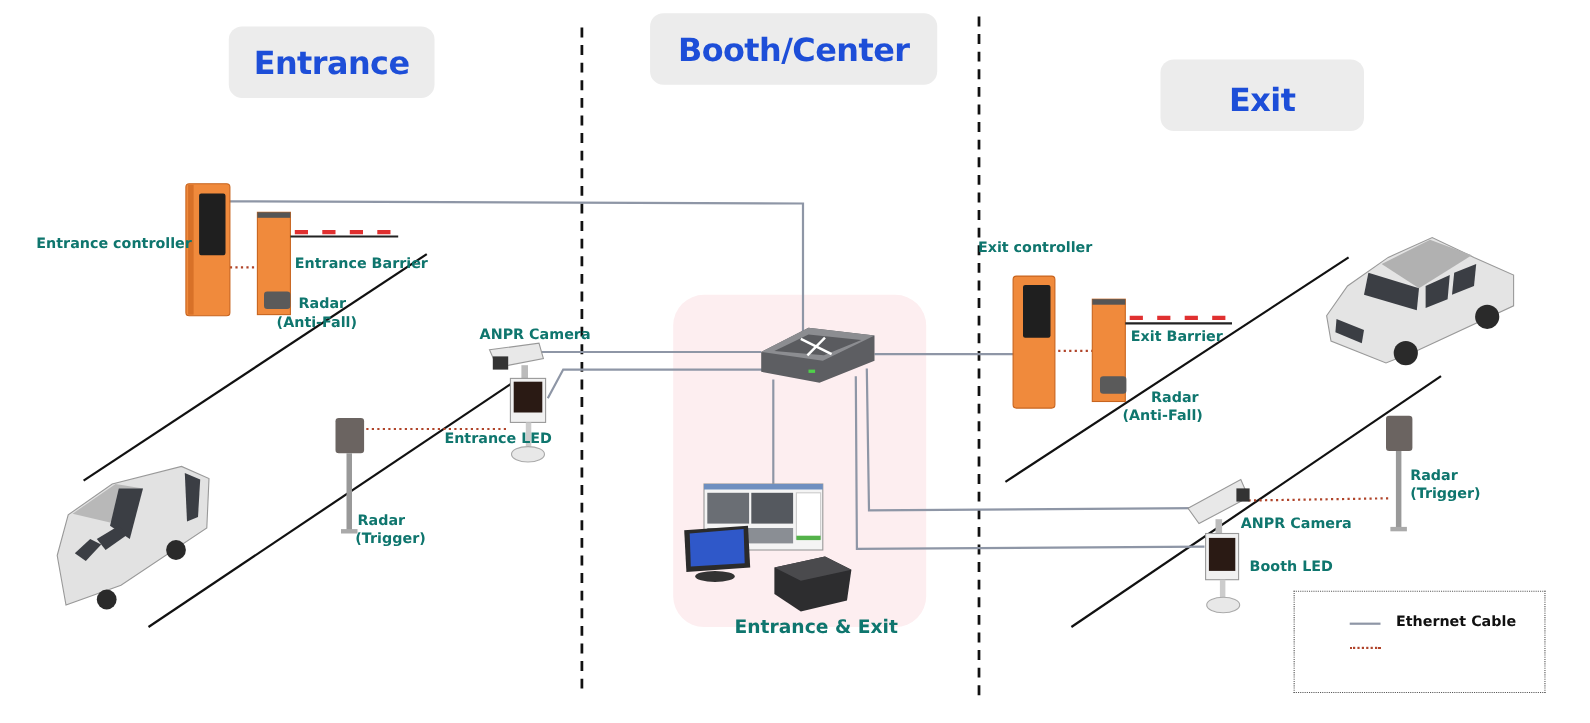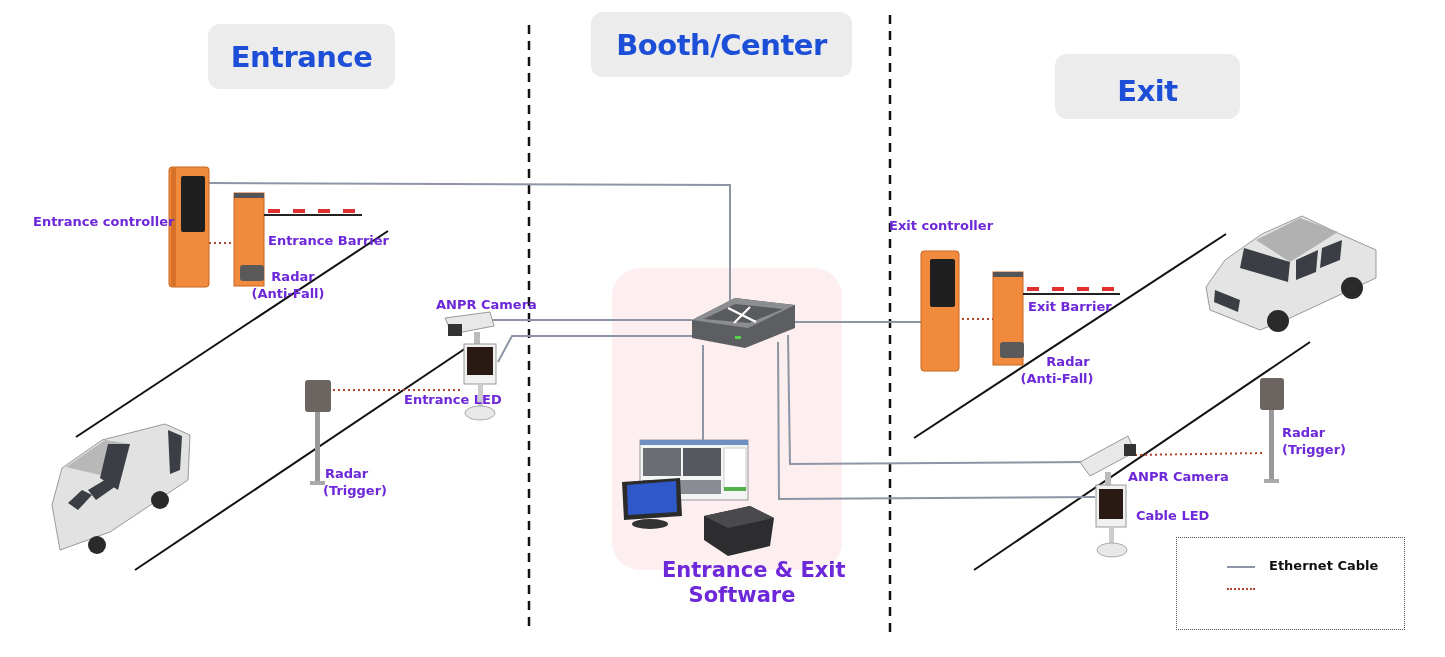--- a/index.html
+++ b/index.html
@@ -1,21 +1,21 @@
 <!DOCTYPE html>
 <html><head>
 <meta charset="utf-8">
 <style>
   html,body{margin:0;padding:0;background:#ffffff;}
   body{width:1445px;height:657px;position:relative;overflow:hidden;font-family:"Liberation Sans","DejaVu Sans",sans-serif;}
   #diagram{position:absolute;left:0;top:0;}
   .zone-title{position:absolute;background:#ececec;border-radius:12px;display:flex;align-items:center;justify-content:center;font-weight:700;font-size:29px;color:#1d4ed8;font-family:"DejaVu Sans","Liberation Sans",sans-serif;letter-spacing:-0.5px;}
-  .lbl{position:absolute;font-weight:700;color:#6d28d9;font-size:13px;font-family:"DejaVu Sans","Liberation Sans",sans-serif;line-height:17px;white-space:nowrap;}
+  .lbl{position:absolute;font-weight:700;color:#0f766e;font-size:13px;font-family:"DejaVu Sans","Liberation Sans",sans-serif;line-height:17px;white-space:nowrap;}
   .lbl.center{text-align:center;}
-  .lbl.big{font-size:21px;line-height:25px;}
+  .lbl.big{font-size:17px;line-height:25px;}
   .legend{position:absolute;left:1176px;top:537px;width:227px;height:91px;border:1px dotted #555;background:#fff;}
   .legend .sw{position:absolute;left:50px;width:28px;height:0;}
   .legend .t{position:absolute;left:92px;font-weight:700;font-size:13px;font-family:"DejaVu Sans","Liberation Sans",sans-serif;color:#111;line-height:17px;}
 </style>
 </head>
 <body>
 
 <svg id="diagram" width="1445" height="657" viewBox="0 0 1445 657">
 
   <rect x="612" y="268" width="230" height="302" rx="28" fill="#fdeef0"></rect>
@@ -171,31 +171,30 @@
 </div>
 <div class="lbl" style="left:436px;top:296px;">ANPR Camera</div>
 <div class="lbl" style="left:404px;top:391px;">Entrance LED</div>
 <div class="lbl" style="left:323px;top:465px;">
   <div style="padding-left:2px">Radar</div>
   <div>(Trigger)</div>
 </div>
 
 <div class="lbl center big" style="left:662px;top:558px;width:160px;">
   <div>Entrance &amp; Exit</div>
-  <div>Software</div>
 </div>
 
 <div class="lbl" style="left:889px;top:217px;">Exit controller</div>
 <div class="lbl" style="left:1028px;top:298px;">Exit Barrier</div>
 <div class="lbl center" style="left:1012px;top:353px;width:90px;">
   <div style="padding-left:22px">Radar</div>
   <div>(Anti-Fall)</div>
 </div>
 <div class="lbl" style="left:1128px;top:468px;">ANPR Camera</div>
-<div class="lbl" style="left:1136px;top:507px;">Cable LED</div>
+<div class="lbl" style="left:1136px;top:507px;">Booth LED</div>
 <div class="lbl" style="left:1282px;top:424px;">
   <div>Radar</div>
   <div>(Trigger)</div>
 </div>
 
 <div class="legend">
   <div class="sw" style="top:28px;border-top:2px solid #8e96a6;"></div>
   <div class="t" style="top:19px;">Ethernet Cable</div>
   <div class="sw" style="top:50px;border-top:2px dotted #b0442a;"></div>
 </div>

